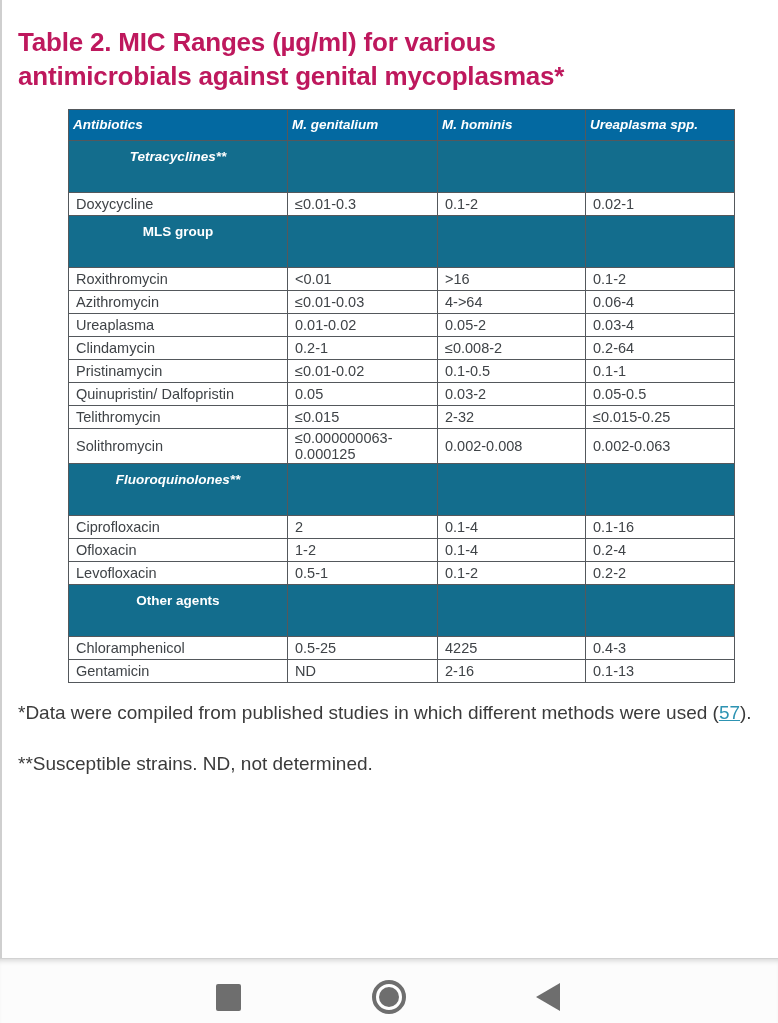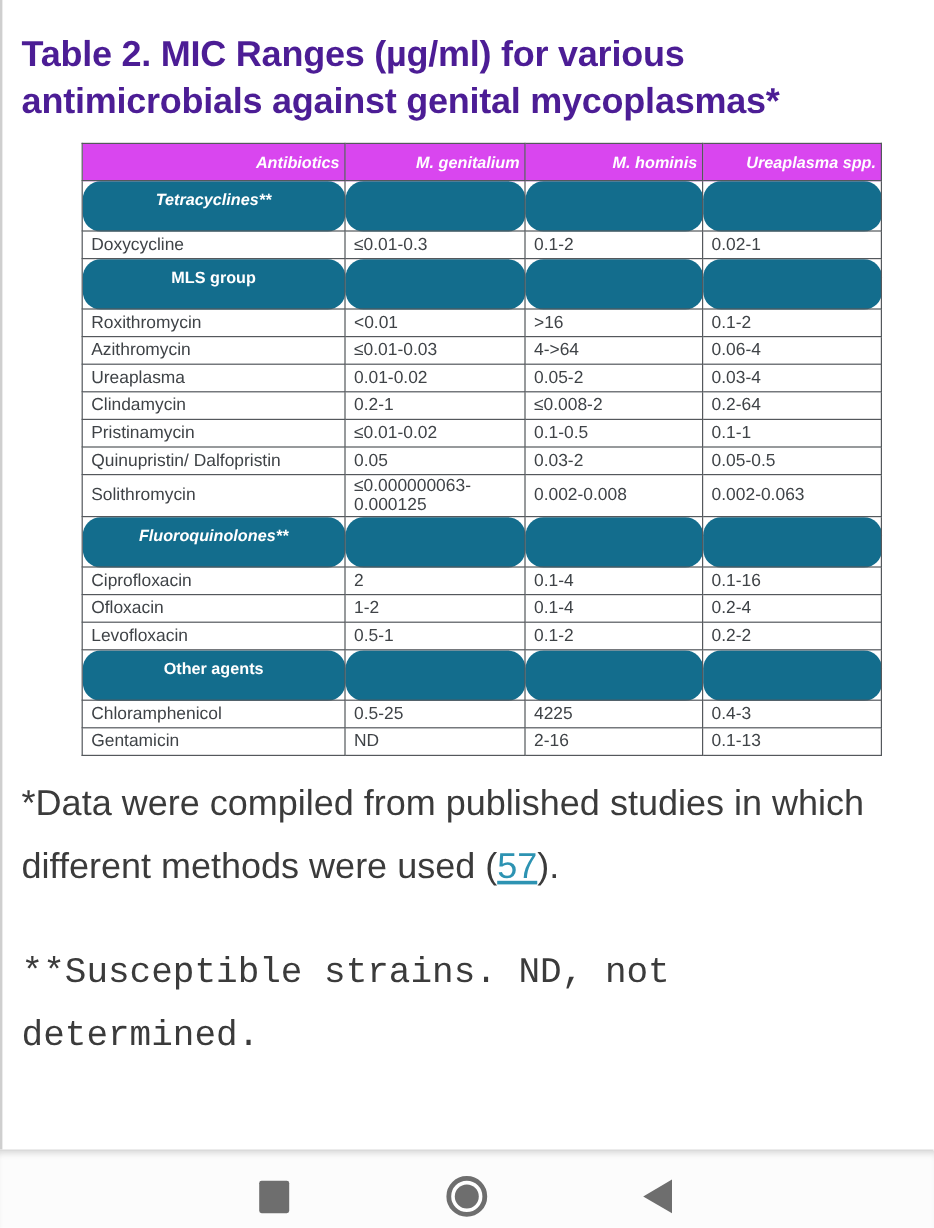--- a/index.html
+++ b/index.html
@@ -6,42 +6,42 @@
   body{
     width:778px;height:1023px;position:relative;overflow:hidden;
     background:#ffffff;font-family:"Liberation Sans",sans-serif;
   }
   .page{
     position:absolute;top:0;left:0;width:778px;height:958px;
     box-sizing:border-box;border-left:2px solid #cfcfcf;background:#fff;
   }
   .page-title{
     margin:26px 20px 15px 16px;max-width:640px;
-    font-size:30px;line-height:1.3;font-weight:700;color:#4c1d95;
+    font-size:26px;line-height:1.3;font-weight:700;color:#be185d;
     letter-spacing:-0.2px;
   }
   table.mic{
     margin-left:66px;width:666px;border-collapse:collapse;table-layout:fixed;
     font-size:14.5px;color:#3f4347;
   }
   table.mic th,table.mic td{border:1px solid #54585c;box-sizing:border-box;}
   table.mic th{
-    background:#d946ef;color:#fff;font-weight:700;font-style:italic;
-    font-size:13.5px;height:31px;text-align:right;padding:0 4px;
-  }
-  tr.section-row td{background:#136d8d;height:42px;vertical-align:top;border-radius:15px;}
+    background:#0369a1;color:#fff;font-weight:700;font-style:italic;
+    font-size:13.5px;height:31px;text-align:left;padding:0 4px;
+  }
+  tr.section-row td{background:#136d8d;height:52px;vertical-align:top;}
   tr.section-row td:first-child{
     color:#fff;font-weight:700;text-align:center;padding-top:8px;font-size:13.5px;
   }
   tr.section-row td.italic{font-style:italic;}
   tr.data-row td{height:23px;padding:1px 7px;vertical-align:middle;text-align:left;}
   .footnote{
-    margin:13px 24px 0 16px;font-size:30px;line-height:1.78;color:#3b3b3b;
-  }
-  .footnote + .footnote{margin-top:35px;font-family:Liberation Mono, monospace;}
+    margin:13px 24px 0 16px;font-size:19px;line-height:1.78;color:#3b3b3b;
+  }
+  .footnote + .footnote{margin-top:18px;}
   a.ref-link{color:#2d93b2;text-decoration:underline;cursor:pointer;}
   .navbar{
     position:absolute;left:0;bottom:0;width:778px;height:64px;
     background:#fcfcfc;border-top:1px solid #d2d2d2;
     box-shadow:inset 0 5px 5px -3px rgba(0,0,0,0.15);
   }
   .nav-btn{
     position:absolute;top:14px;width:48px;height:48px;
     display:flex;align-items:center;justify-content:center;
   }
@@ -130,20 +130,26 @@
           <td>0.1-0.5</td>
           <td>0.1-1</td>
         </tr>
         <tr class="data-row">
           <td>Quinupristin/ Dalfopristin</td>
           <td>0.05</td>
           <td>0.03-2</td>
           <td>0.05-0.5</td>
         </tr>
         <tr class="data-row">
+          <td>Telithromycin</td>
+          <td>≤0.015</td>
+          <td>2-32</td>
+          <td>≤0.015-0.25</td>
+        </tr>
+        <tr class="data-row">
           <td>Solithromycin</td>
           <td>≤0.000000063-0.000125</td>
           <td>0.002-0.008</td>
           <td>0.002-0.063</td>
         </tr>
         <tr class="section-row">
           <td class="italic">Fluoroquinolones**</td>
           <td></td>
           <td></td>
           <td></td>

